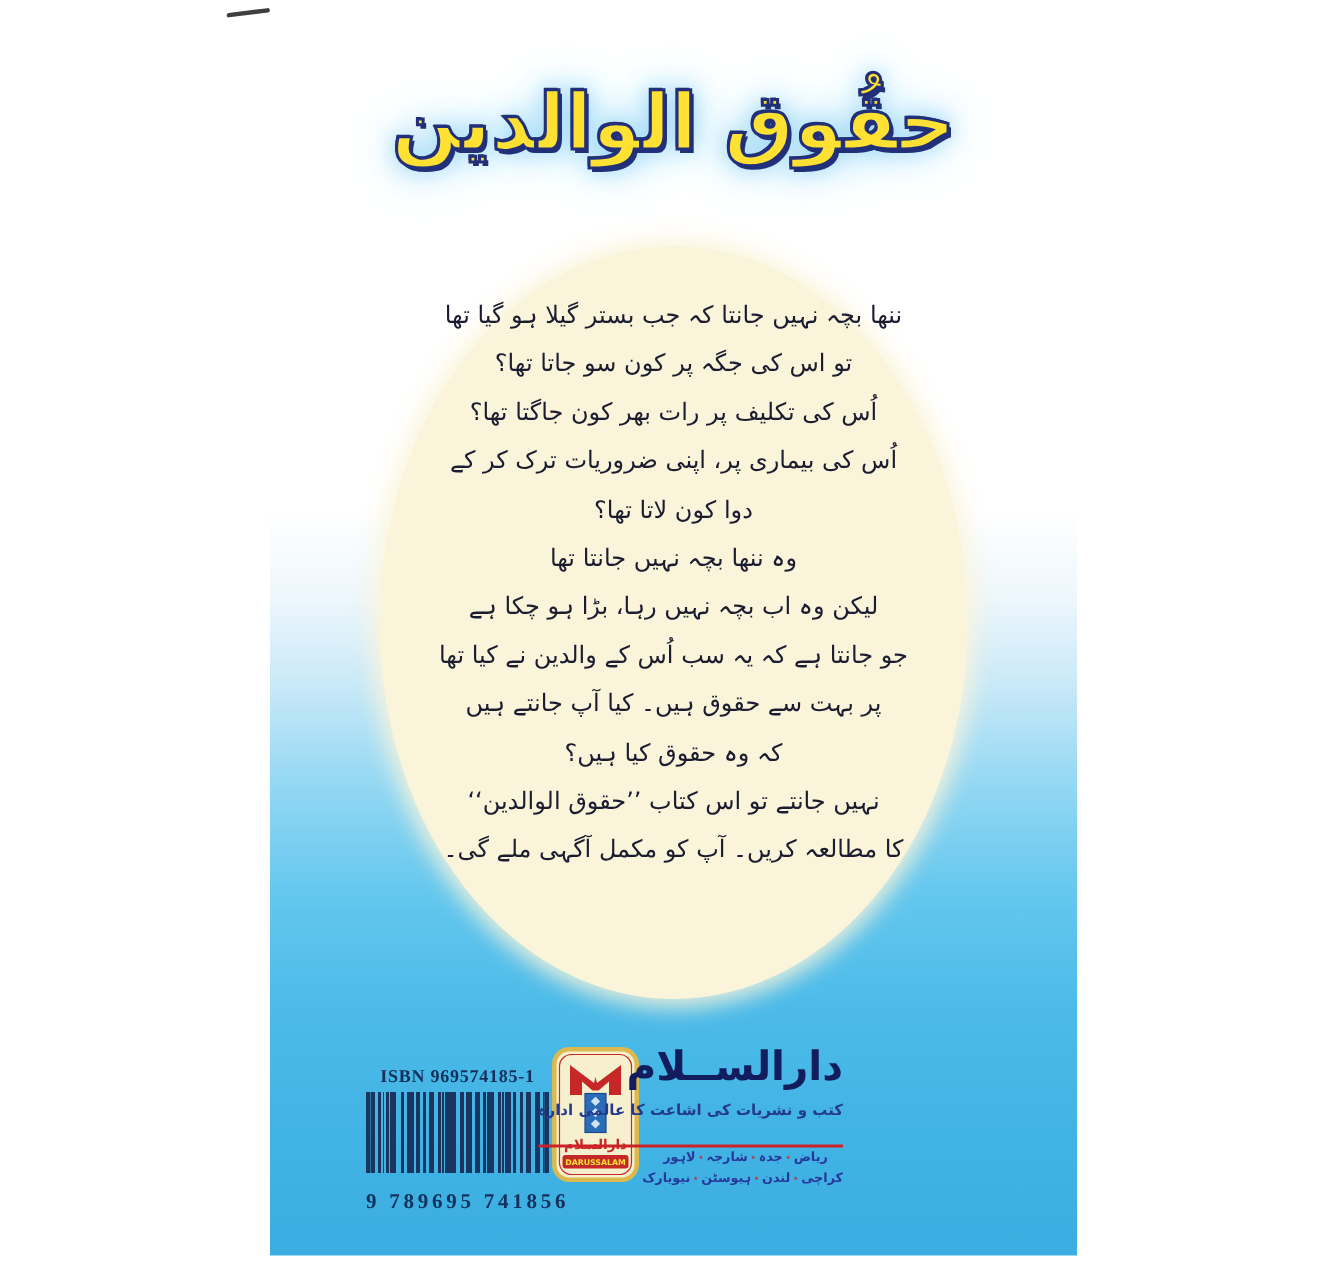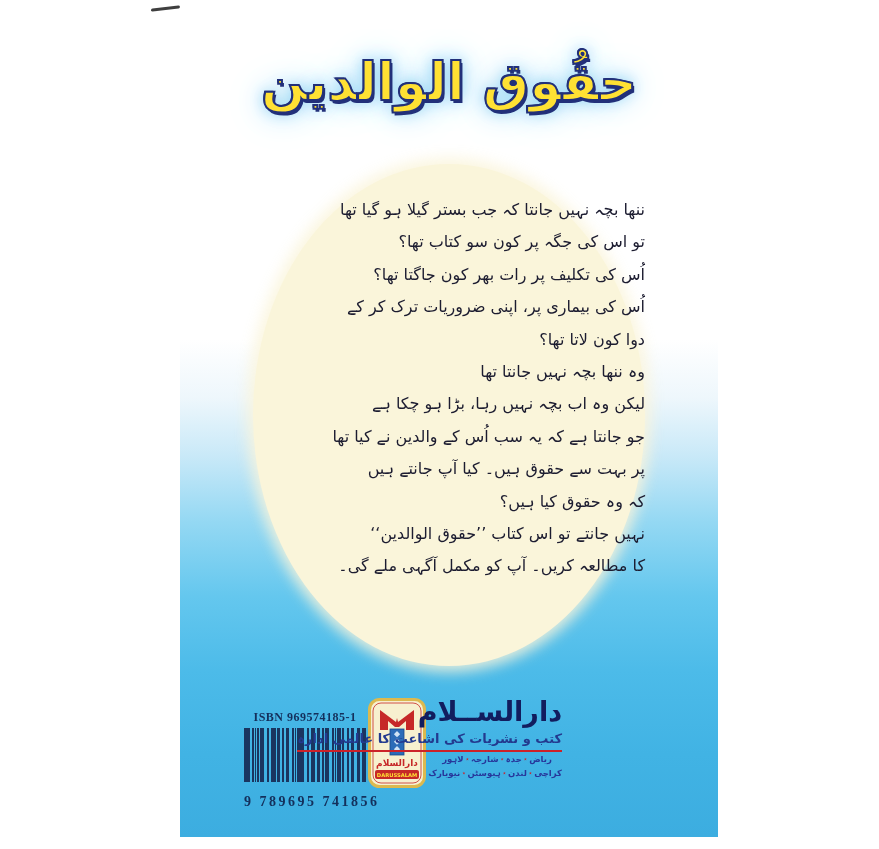--- a/index.html
+++ b/index.html
@@ -21,61 +21,61 @@
     direction:rtl; font-size:52px; font-weight:bold; color:#ffe133;
     -webkit-text-stroke:2px #22307a;
     text-shadow: 2px 3px 0 #22307a, -1px -1px 0 #22307a,
                  0 0 14px #8fd2f4, 0 0 26px #a8ddf6, 0 0 40px #bfe6f8; }
 
   
   .oval { position:absolute; left:73px; top:156px; width:392px; height:502px;
     background:#faf5da; border-radius:50%;
     box-shadow:0 0 14px 6px rgba(250,245,218,.85);
     padding-top:30px; }
-  .oval-line { direction:rtl; white-space:nowrap;
+  .oval-line { direction:rtl; text-align:center; white-space:nowrap;
     font-size:16px; line-height:32.4px; color:#1c1c30; }
 
   
   .barcode { position:absolute; left:64px; top:702px; width:122px; text-align:center; }
   .isbn-label { font-family:"Liberation Serif", serif; font-weight:bold;
     font-size:12px; color:#14305c; letter-spacing:.5px; white-space:nowrap; }
   .bars { margin-top:3px; height:54px;
     border-left:3px solid #1a3560; border-right:3px solid #1a3560;
     background:
       repeating-linear-gradient(90deg,#1a3560 0 2px,transparent 2px 5px),
       repeating-linear-gradient(90deg,#1a3560 0 1px,transparent 1px 8px),
       repeating-linear-gradient(90deg,#1a3560 0 3px,transparent 3px 13px); }
   .isbn-digits { margin-top:12px; font-family:"Liberation Serif", serif; font-weight:bold;
     font-size:14px; color:#14305c; letter-spacing:2.5px; white-space:nowrap; }
 
   .logo { position:absolute; left:188px; top:690px; width:58px; height:90px; }
 
   .pub { position:absolute; left:252px; top:688px; width:130px; text-align:center; direction:rtl; }
   .pub-name { font-size:27px; font-weight:bold; color:#121d5e; line-height:1.2;
     white-space:nowrap; }
-  .pub-tagline { display:inline-block; font-size:13px; font-weight:bold; color:#233a8f;
-    padding-bottom:4px; border-bottom:2px solid #cc2229; margin-top:2px; white-space:nowrap; }
+  .pub-tagline { display:inline-block; font-size:10px; font-weight:bold; color:#233a8f;
+    padding-bottom:17px; border-bottom:2px solid #cc2229; margin-top:2px; white-space:nowrap; }
   .pub-cities { font-size:8.5px; font-weight:bold; color:#27379b; line-height:13px;
     white-space:nowrap; }
   .pub-cities .star { color:#cc2229; font-size:6px; margin:0 2px; vertical-align:1px; }
 </style>
 </head>
 <body>
 
 <div class="page">
 
   <div class="pen-mark"></div>
 
   <div class="cover">
 
     <div class="title">حقُوق الوالدین</div>
 
     <div class="oval">
       <div class="oval-line">ننھا بچہ نہیں جانتا کہ جب بستر گیلا ہو گیا تھا</div>
-      <div class="oval-line">تو اس کی جگہ پر کون سو کتاب تھا؟</div>
+      <div class="oval-line">تو اس کی جگہ پر کون سو جاتا تھا؟</div>
       <div class="oval-line">اُس کی تکلیف پر رات بھر کون جاگتا تھا؟</div>
       <div class="oval-line">اُس کی بیماری پر، اپنی ضروریات ترک کر کے</div>
       <div class="oval-line">دوا کون لاتا تھا؟</div>
       <div class="oval-line">وہ ننھا بچہ نہیں جانتا تھا</div>
       <div class="oval-line">لیکن وہ اب بچہ نہیں رہا، بڑا ہو چکا ہے</div>
       <div class="oval-line">جو جانتا ہے کہ یہ سب اُس کے والدین نے کیا تھا</div>
       <div class="oval-line">پر بہت سے حقوق ہیں۔ کیا آپ جانتے ہیں</div>
       <div class="oval-line">کہ وہ حقوق کیا ہیں؟</div>
       <div class="oval-line">نہیں جانتے تو اس کتاب ’’حقوق الوالدین‘‘</div>
       <div class="oval-line">کا مطالعہ کریں۔ آپ کو مکمل آگہی ملے گی۔</div>

